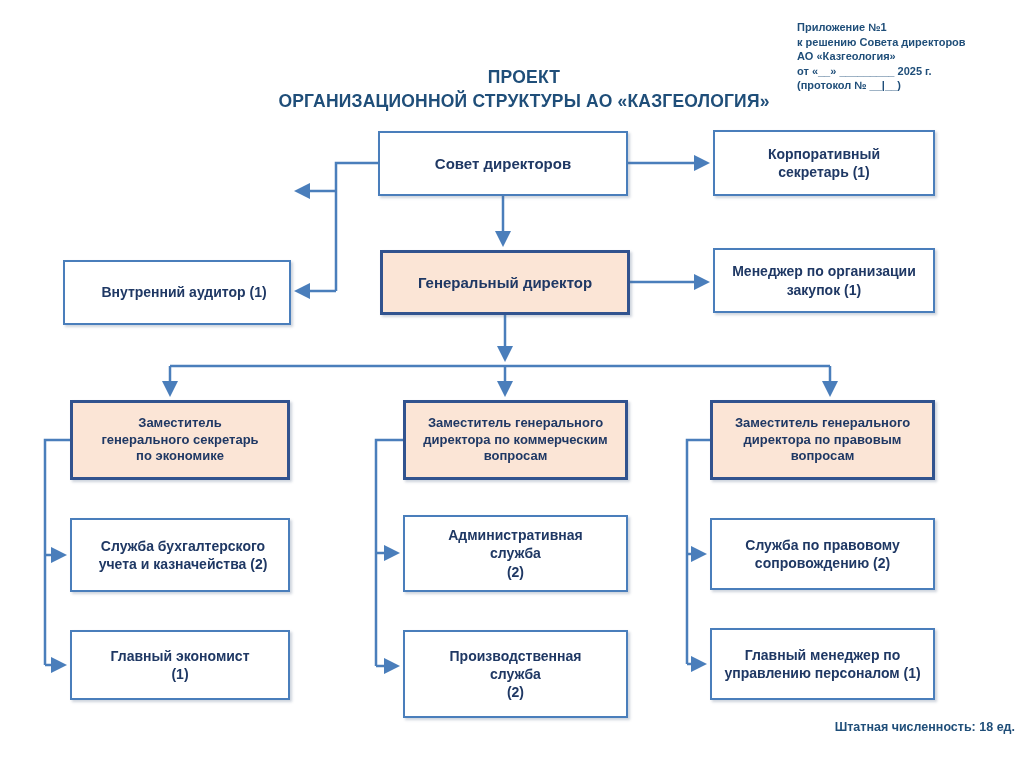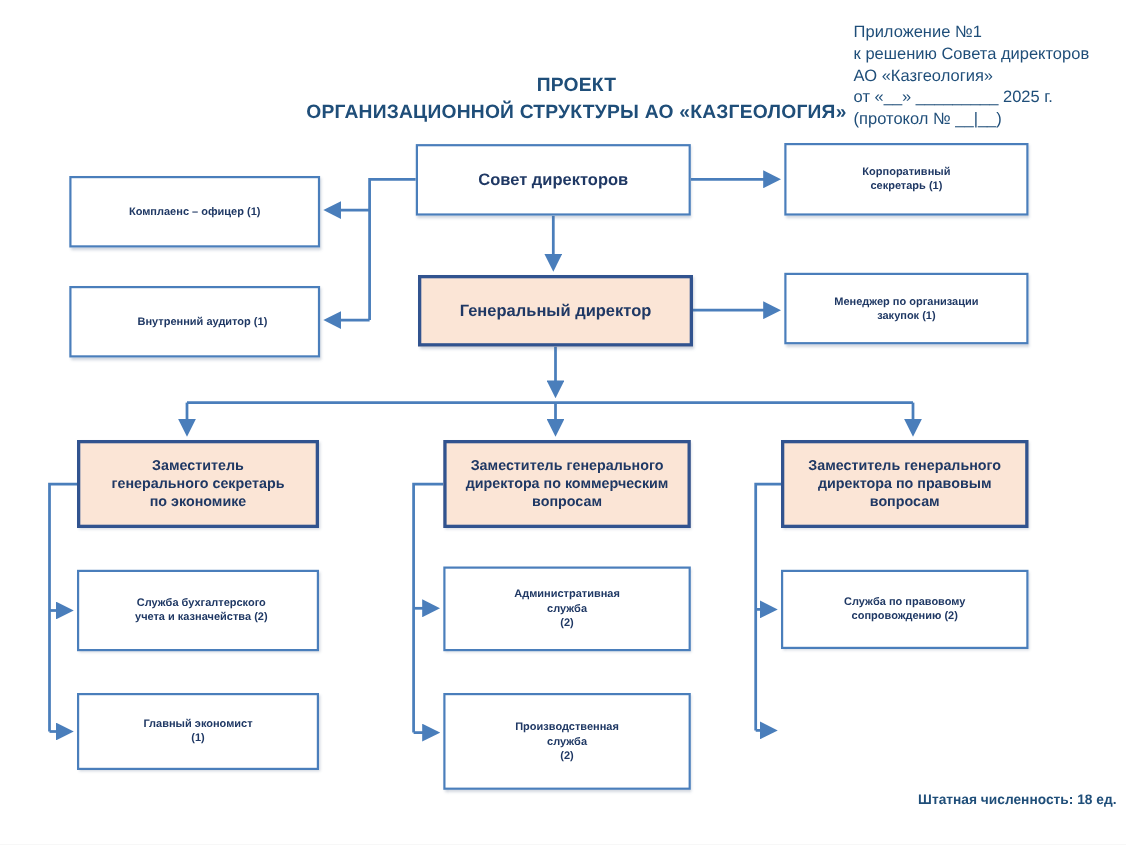--- a/index.html
+++ b/index.html
@@ -1,34 +1,35 @@
 <!DOCTYPE html>
 <html><head>
 <meta charset="utf-8">
 <style>
   html,body{margin:0;padding:0;background:#e9e9e9;}
   .canvas{
     position:relative;width:1024px;height:768px;background:#ffffff;
     font-family:"Liberation Sans", sans-serif;overflow:hidden;
   }
   .note{
-    position:absolute;left:776px;top:20px;width:215px;
-    font-size:15px;line-height:1.32;color:#1f4e79;
+    position:absolute;left:797px;top:20px;width:215px;
+    font-size:11px;line-height:1.32;color:#1f4e79;
     white-space:pre-line;
+    font-weight:bold;
   }
   .title{
     position:absolute;left:0;top:54px;width:1024px;margin:12px;
     text-align:center;font-size:17.5px;line-height:1.35;font-weight:bold;
     color:#1f4e79;white-space:pre-line;letter-spacing:.2px;
   }
   .connectors{position:absolute;left:0;top:0;width:1024px;height:768px;}
   .box{
     position:absolute;display:flex;align-items:center;justify-content:center;
     box-sizing:border-box;text-align:center;white-space:pre-line;
-    font-weight:bold;color:#1f3864;font-size:10px;line-height:1.3;
+    font-weight:bold;color:#1f3864;font-size:14px;line-height:1.3;
     background:#ffffff;border:2.5px solid #4a7ebb;padding:3px 6px;
     box-shadow:1.5px 2px 2.5px rgba(90,110,140,.30);
   }
   .peach{background:#fbe5d6;border:3px solid #31538f;}
   .b-board{left:378px;top:131px;width:250px;height:65px;font-size:15px;}
   .b-secretary{left:713px;top:130px;width:222px;height:66px;}
   .b-compliance{left:63px;top:160px;width:228px;height:65px;}
   .b-auditor{left:63px;top:260px;width:228px;height:65px;padding-left:20px;}
   .b-ceo{left:380px;top:250px;width:250px;height:65px;font-size:15px;}
   .b-procurement{left:713px;top:248px;width:222px;height:65px;}
@@ -94,21 +95,20 @@
 
       <path d="M710 440 H687 V664"></path>
       <path d="M687 554 H703" marker-end="url(#arrow)"></path>
       <path d="M687 664 H703" marker-end="url(#arrow)"></path>
     </g>
   </svg>
 
   <div class="box b-board">Совет директоров</div>
   <div class="box b-secretary">Корпоративный
 секретарь (1)</div>
-  <div class="box b-compliance">Комплаенс – офицер (1)</div>
   <div class="box b-auditor">Внутренний аудитор (1)</div>
   <div class="box peach b-ceo">Генеральный директор</div>
   <div class="box b-procurement">Менеджер по организации
 закупок (1)</div>
 
   <div class="box peach b-dep1">Заместитель
 генерального секретарь
 по экономике</div>
   <div class="box peach b-dep2">Заместитель генерального
 директора по коммерческим
@@ -122,16 +122,18 @@
   <div class="box b-econ">Главный экономист
 (1)</div>
   <div class="box b-admin">Административная
 служба
 (2)</div>
   <div class="box b-prod">Производственная
 служба
 (2)</div>
   <div class="box b-legal">Служба по правовому
 сопровождению (2)</div>
+  <div class="box b-hr">Главный менеджер по
+управлению персоналом (1)</div>
 
   <div class="footer">Штатная численность: 18 ед.</div>
 
 </div>
 
 </body></html>

